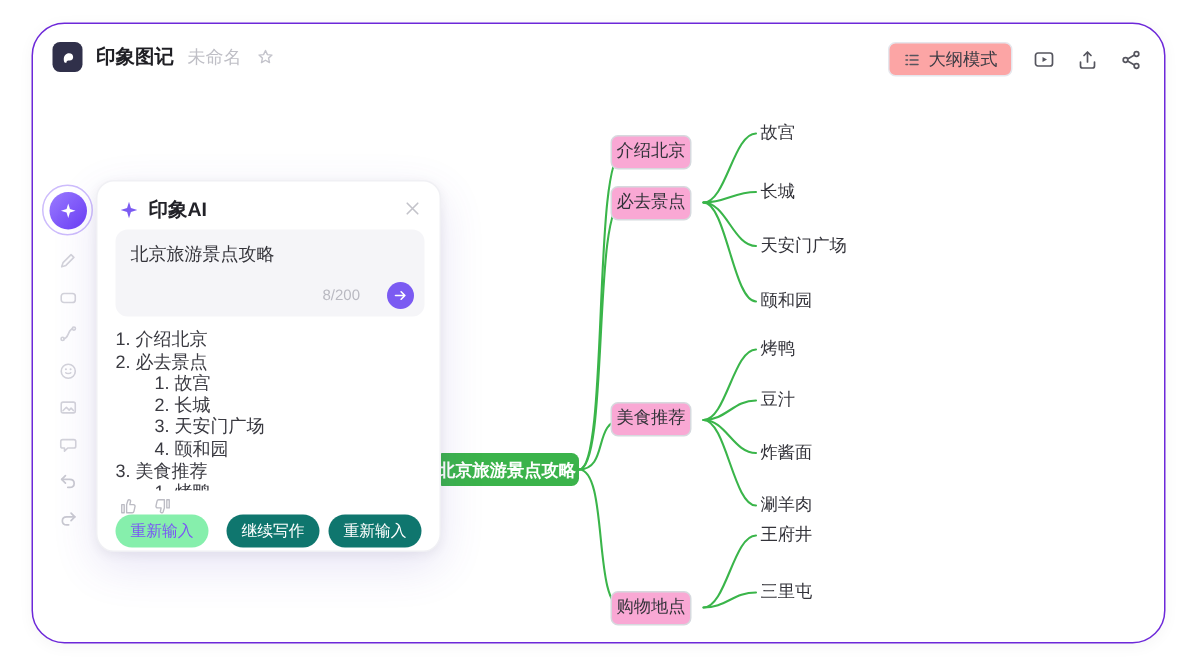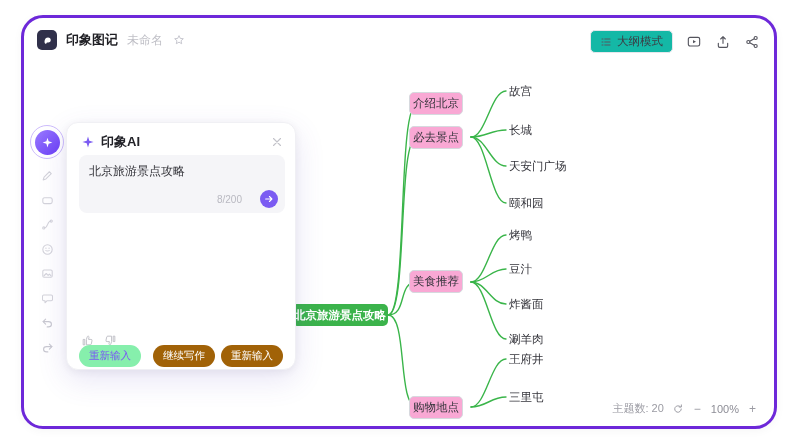--- a/index.html
+++ b/index.html
@@ -3,33 +3,33 @@
 <meta charset="utf-8">
 <style>
   * { margin:0; padding:0; box-sizing:border-box; }
   body {
     width:800px; height:446px; background:#fff; overflow:hidden;
     font-family:"Liberation Sans","DejaVu Sans",sans-serif;
     -webkit-font-smoothing:antialiased;
   }
   .canvas-card {
     position:absolute; left:21px; top:15px; width:756px; height:414px;
-    background:#fff; border:3px solid #6d28d9; border-radius:22px;
+    background:#fff; border:1px solid #6d28d9; border-radius:22px;
     box-shadow:0 2px 10px rgba(0,0,0,.04); overflow:hidden;
   }
   
   .topbar-left { position:absolute; left:13px; top:12px; display:flex; align-items:center; gap:9px; z-index:5; }
   .logo { width:20px; height:20px; border-radius:5px; background:#30304a; display:flex; align-items:center; justify-content:center; }
   .app-title { font-size:13px; font-weight:bold; color:#1f1f24; }
   .doc-name { font-size:12px; color:#bfbfc6; }
   .icon-btn { display:inline-flex; align-items:center; justify-content:center; cursor:pointer; }
   .topbar-right { position:absolute; right:14px; top:12px; display:flex; align-items:center; gap:13px; z-index:5; }
   .outline-btn {
     display:flex; align-items:center; gap:5px; height:23px; padding:0 9px;
-    border:1px solid #e6e6ec; border-radius:5px; background:#14b8a6; cursor:pointer;
+    border:1px solid #e6e6ec; border-radius:5px; background:#fca5a5; cursor:pointer;
   }
   .outline-btn span { font-size:11.5px; color:#3c3c44; }
   
   .toolbar { position:absolute; left:6px; top:107px; width:34px; z-index:5; display:flex; flex-direction:column; align-items:center; }
   .ai-ring { width:34px; height:34px; border-radius:50%; border:1.5px solid #cdbcfc; display:flex; align-items:center; justify-content:center; background:#fff; cursor:pointer; }
   .ai-circle { width:25px; height:25px; border-radius:50%; background:linear-gradient(135deg,#9a7bff,#6a3df5); display:flex; align-items:center; justify-content:center; }
   .tool { width:16px; height:16px; margin-top:8.5px; display:flex; align-items:center; justify-content:center; cursor:pointer; }
   .tool:first-of-type { margin-top:12px; }
   
   .curves { position:absolute; left:0; top:0; z-index:1; pointer-events:none; }
@@ -59,21 +59,21 @@
   .char-count { font-size:10px; color:#b9b9c1; }
   .send-btn { width:18px; height:18px; border-radius:50%; background:#7b5bf2; display:flex; align-items:center; justify-content:center; cursor:pointer; }
   .dlg-result { position:absolute; left:12px; top:98px; width:206px; height:108px; overflow:hidden; }
   .res-line { font-size:12px; line-height:14.6px; color:#3a3a41; white-space:nowrap; }
   .res-line.indent { padding-left:26px; }
   .dlg-feedback { position:absolute; left:14px; top:210px; display:flex; gap:10px; }
   .fb-icon { width:13px; height:13px; cursor:pointer; }
   .dlg-actions { position:absolute; left:12px; right:12px; top:222px; height:22px; display:flex; align-items:center; }
   .pill { height:22px; border-radius:12px; font-size:10.5px; padding:0 10px; display:inline-flex; align-items:center; cursor:pointer; white-space:nowrap; }
   .pill.light { background:#86efac; color:#7a56f5; }
-  .pill.solid { background:#a16207; color:#fff; margin-left:6px; }
+  .pill.solid { background:#0f766e; color:#fff; margin-left:6px; }
   .actions-spacer { flex:1; }
   
   .statusbar { position:absolute; right:16px; bottom:10px; display:flex; align-items:center; gap:8px; z-index:5; font-size:11px; color:#9b9ba3; }
   .zoom-ctrl { cursor:pointer; font-size:12px; padding:0 2px; }
   .zoom-level { color:#8d8d96; }
 </style>
 </head>
 <body>
 
 <div class="canvas-card">
@@ -234,20 +234,30 @@
       <div class="input-meta">
         <span class="char-count">8/200</span>
         <span class="send-btn">
           <svg width="10" height="10" viewBox="0 0 24 24" fill="none" stroke="#fff" stroke-width="2.6" stroke-linecap="round" stroke-linejoin="round">
             <path d="M4 12h15M13 6l6 6-6 6"></path>
           </svg>
         </span>
       </div>
     </div>
 
+    <div class="dlg-result">
+      <div class="res-line">1. 介绍北京</div>
+      <div class="res-line">2. 必去景点</div>
+      <div class="res-line indent">1. 故宫</div>
+      <div class="res-line indent">2. 长城</div>
+      <div class="res-line indent">3. 天安门广场</div>
+      <div class="res-line indent">4. 颐和园</div>
+      <div class="res-line">3. 美食推荐</div>
+      <div class="res-line indent">1. 烤鸭</div>
+    </div>
 
     <div class="dlg-feedback">
       <span class="fb-icon">
         <svg width="13" height="13" viewBox="0 0 24 24" fill="none" stroke="#bcbcc4" stroke-width="1.7" stroke-linejoin="round">
           <path d="M7 10v10H4V10h3zm3 10h7c1 0 1.8-.7 2-1.6l1.3-5.9A2 2 0 0 0 18.3 10H14l.7-3.6A1.7 1.7 0 0 0 11.6 5L10 10v10z"></path>
         </svg>
       </span>
       <span class="fb-icon">
         <svg width="13" height="13" viewBox="0 0 24 24" fill="none" stroke="#bcbcc4" stroke-width="1.7" stroke-linejoin="round" style="transform:rotate(180deg);">
           <path d="M7 10v10H4V10h3zm3 10h7c1 0 1.8-.7 2-1.6l1.3-5.9A2 2 0 0 0 18.3 10H14l.7-3.6A1.7 1.7 0 0 0 11.6 5L10 10v10z"></path>
@@ -256,26 +266,14 @@
     </div>
 
     <div class="dlg-actions">
       <span class="pill light">重新输入</span>
       <span class="actions-spacer"></span>
       <span class="pill solid">继续写作</span>
       <span class="pill solid">重新输入</span>
     </div>
   </div>
 
-  <div class="statusbar">
-    <span>主题数: 20</span>
-    <span class="icon-btn">
-      <svg width="12" height="12" viewBox="0 0 24 24" fill="none" stroke="#9b9ba3" stroke-width="2" stroke-linecap="round" stroke-linejoin="round">
-        <path d="M18.5 12a6.5 6.5 0 1 1-1.8-4.5"></path>
-        <path d="M18.7 3.8v4.2h-4.2"></path>
-      </svg>
-    </span>
-    <span class="zoom-ctrl">−</span>
-    <span class="zoom-level">100%</span>
-    <span class="zoom-ctrl">+</span>
-  </div>
 
 </div>
 
 </body></html>

